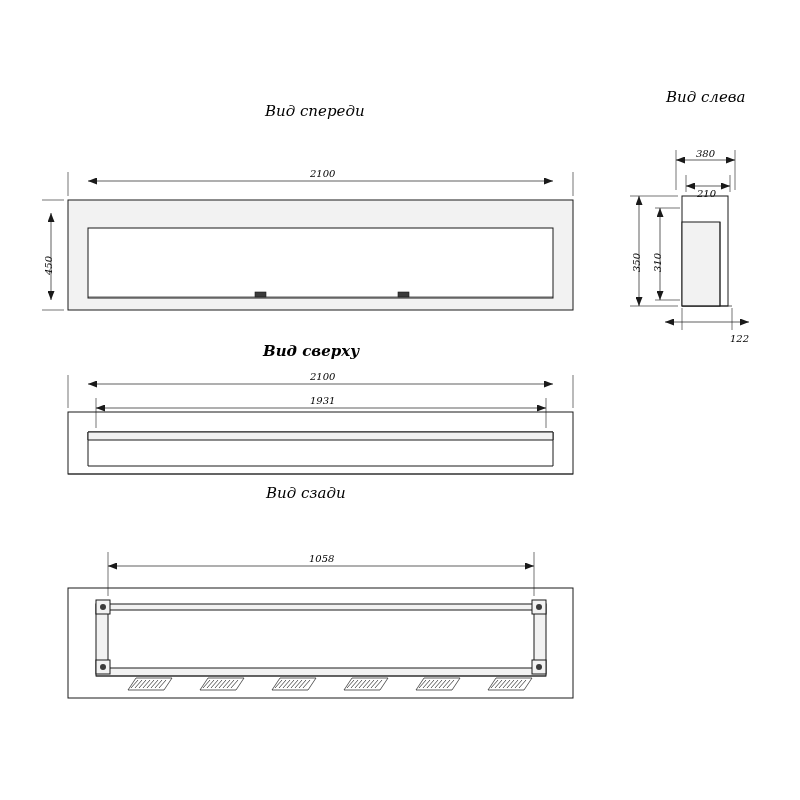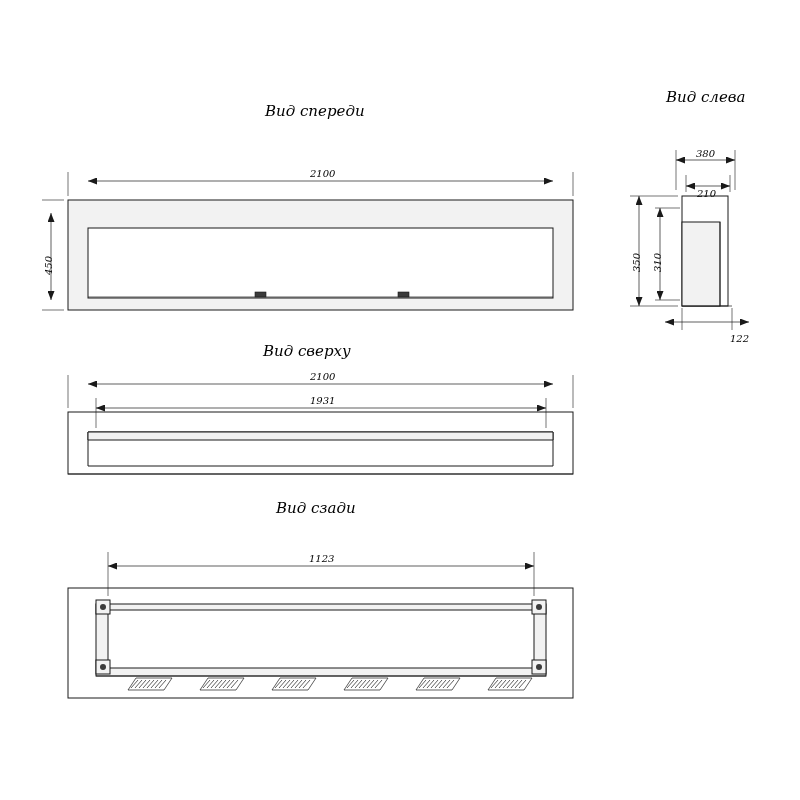--- a/index.html
+++ b/index.html
@@ -53,22 +53,22 @@
   .fill-dark { fill: #3b3b3b; stroke: #1a1a1a; stroke-width: 0.6; }
   .grille { stroke: #1a1a1a; stroke-width: 0.7; fill: none; }
 </style>
 </head>
 <body>
 
 <div id="sheet">
 
   <div class="view-title" style="left:265px; top:102px;">Вид спереди</div>
   <div class="view-title" style="left:650px; top:88px;margin-left:16px;">Вид слева</div>
-  <div class="view-title" style="left:263px; top:342px;">Вид сверху</div>
-  <div class="view-title" style="left:266px; top:499px;margin-left:10px;">Вид сзади</div>
+  <div class="view-title" style="left:263px; top:342px;font-weight:bold;">Вид сверху</div>
+  <div class="view-title" style="left:266px; top:484px;">Вид сзади</div>
 
   <svg class="layer" viewBox="0 0 800 800">
     <defs>
       <marker id="arrL" markerWidth="9" markerHeight="7" refX="0" refY="3.5" orient="auto" markerUnits="userSpaceOnUse">
         <path d="M9,0 L0,3.5 L9,7 z" fill="#1a1a1a"></path>
       </marker>
       <marker id="arrR" markerWidth="9" markerHeight="7" refX="9" refY="3.5" orient="auto" markerUnits="userSpaceOnUse">
         <path d="M0,0 L9,3.5 L0,7 z" fill="#1a1a1a"></path>
       </marker>
     </defs>
@@ -173,15 +173,15 @@
 
   <div class="dim-label" style="left:696px; top:148px;">380</div>
   <div class="dim-label" style="left:697px; top:188px;">210</div>
   <div class="dim-label vert" style="left:631px; top:272px;">350</div>
   <div class="dim-label vert" style="left:652px; top:272px;">310</div>
   <div class="dim-label" style="left:730px; top:309px;margin-top:24px;">122</div>
 
   <div class="dim-label" style="left:310px; top:371px;">2100</div>
   <div class="dim-label" style="left:310px; top:395px;">1931</div>
 
-  <div class="dim-label" style="left:309px; top:553px;">1123</div>
+  <div class="dim-label" style="left:309px; top:553px;">1058</div>
 
 </div>
 
 </body></html>

